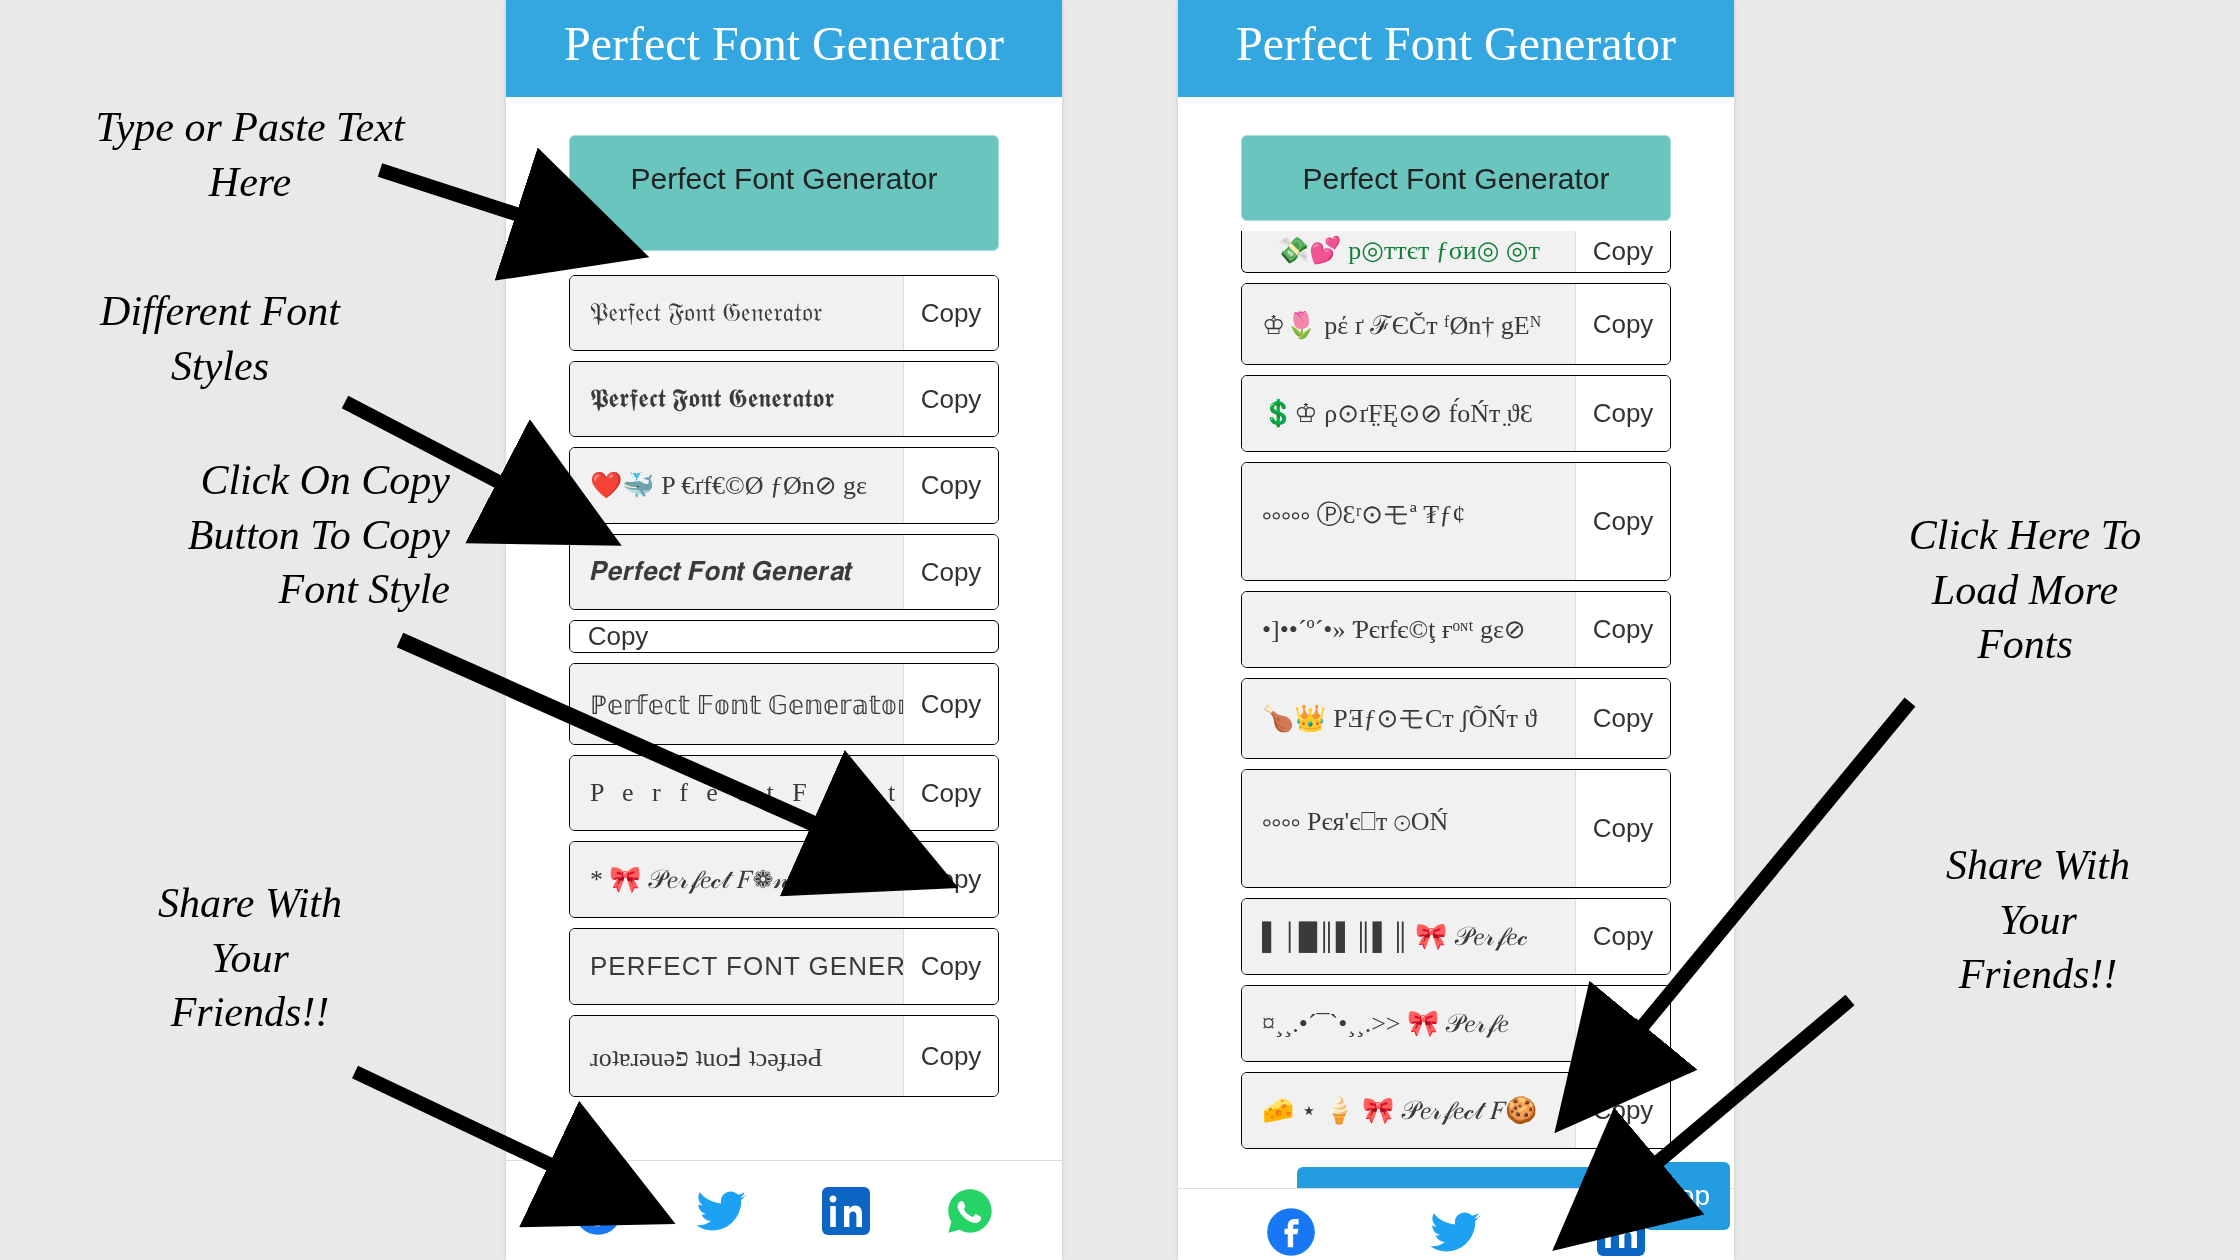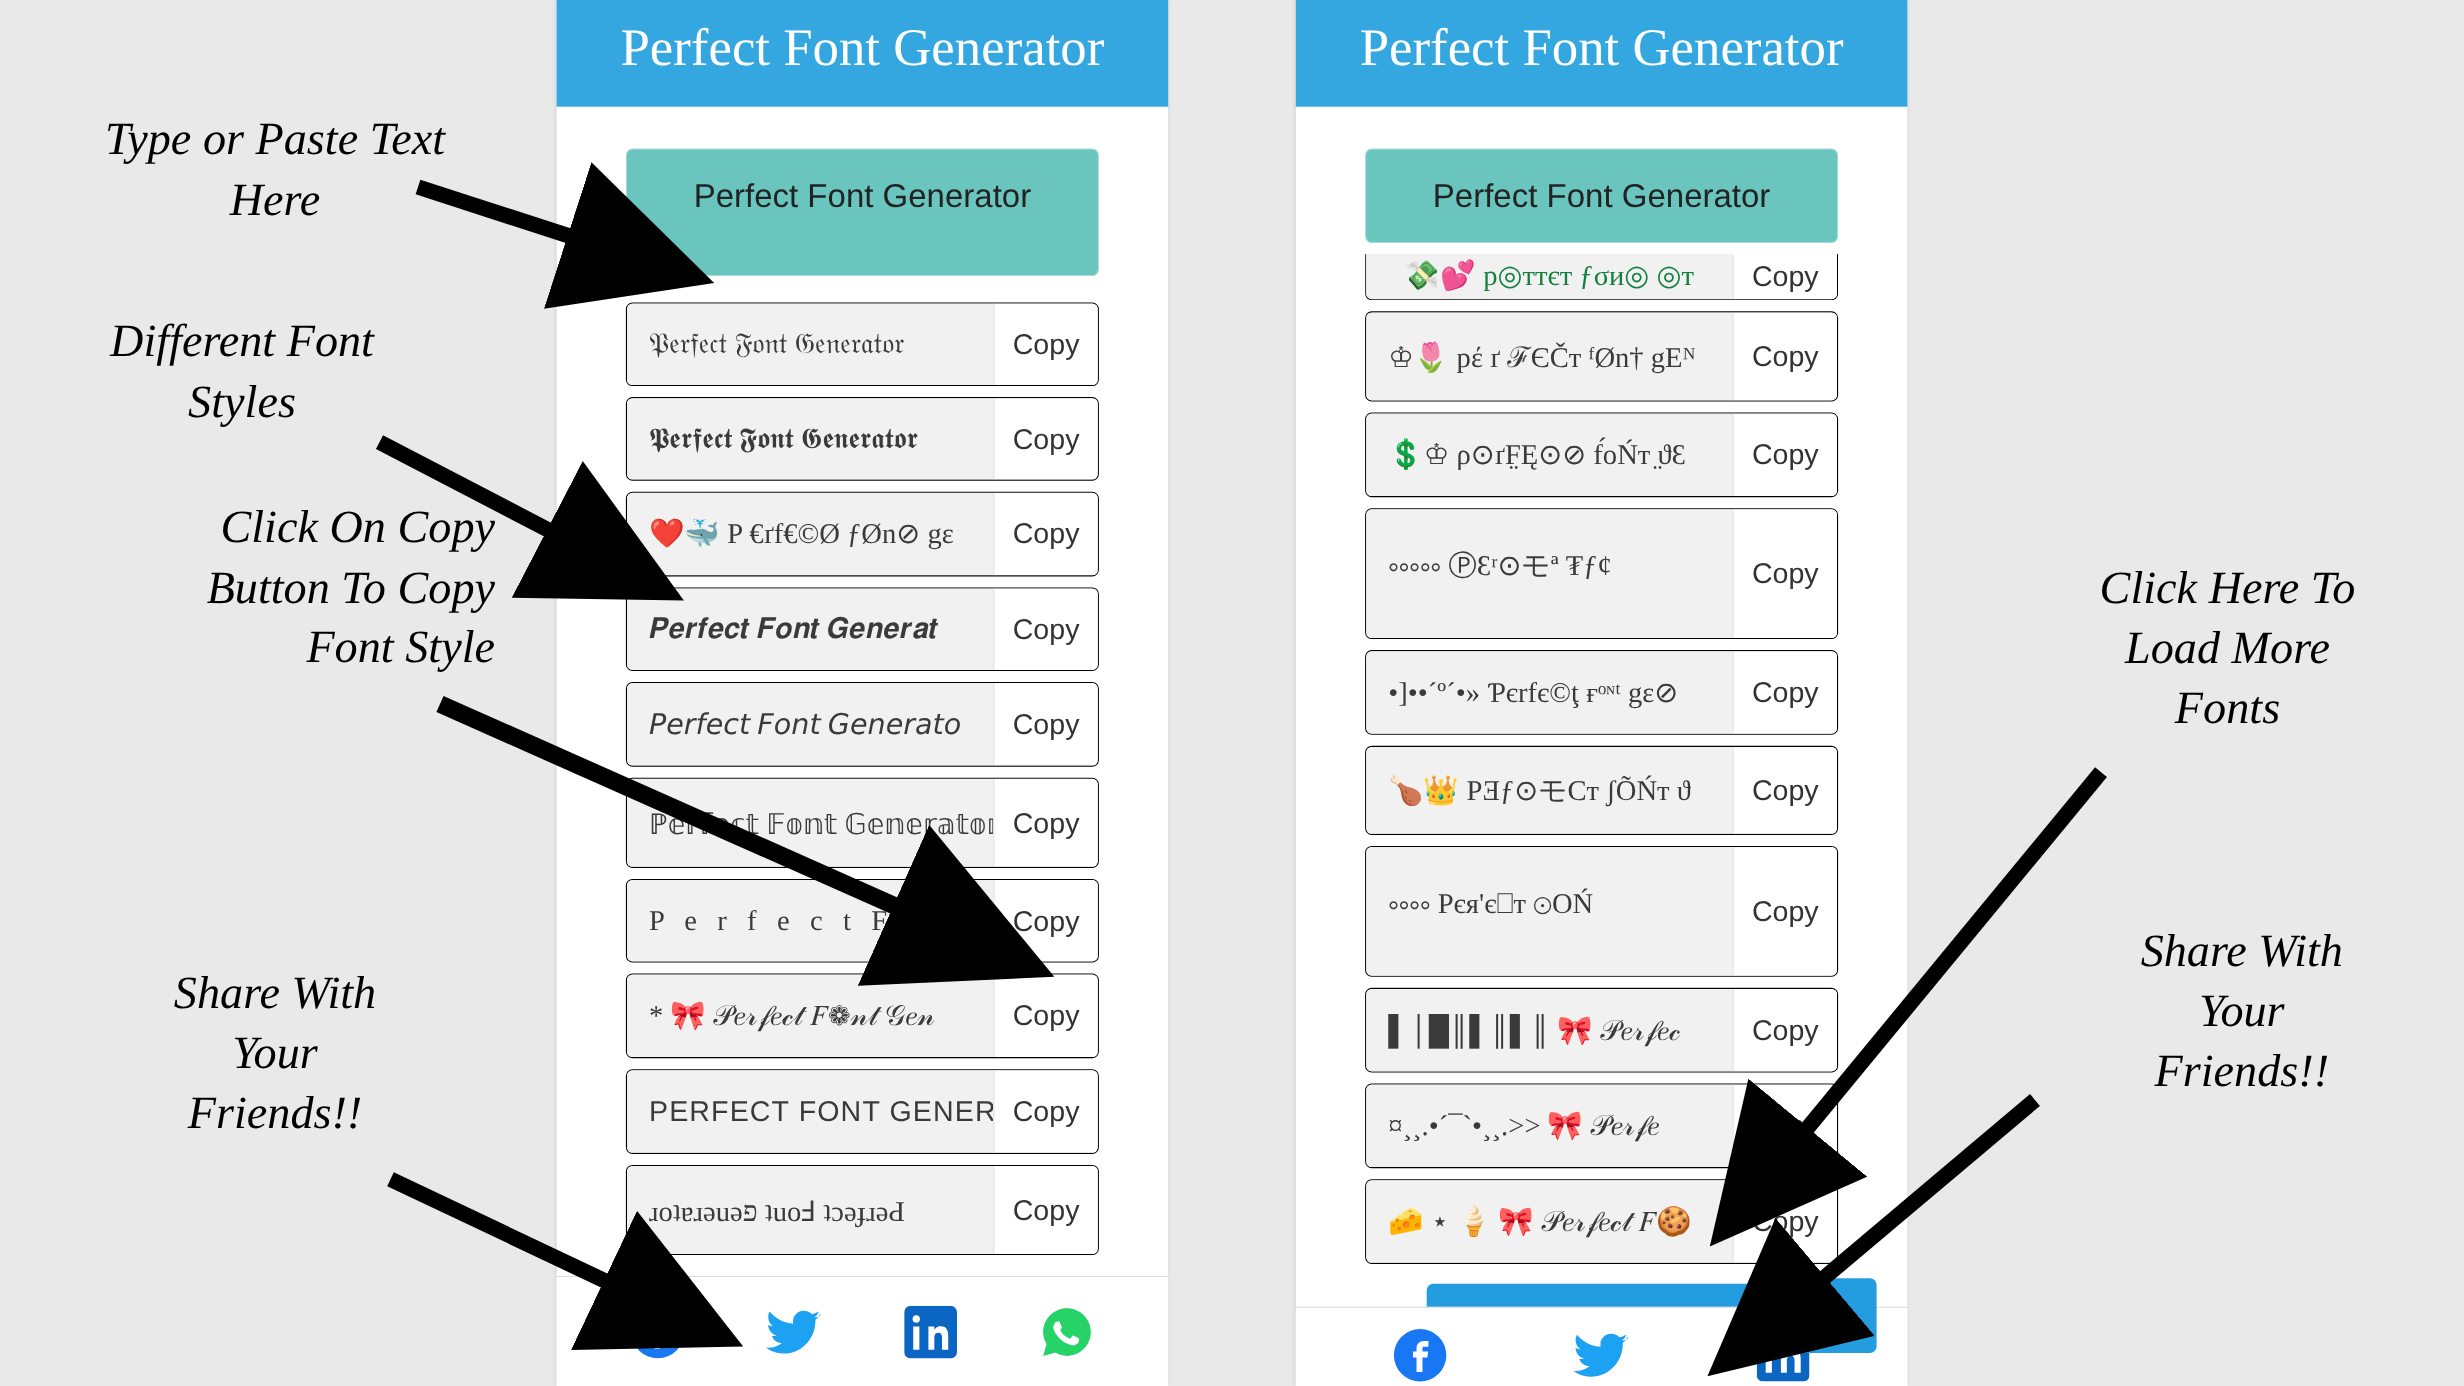--- a/index.html
+++ b/index.html
@@ -116,21 +116,21 @@
     display: flex;
     justify-content: space-around;
     align-items: center;
     padding: 0 30px;
   }
   .sharebar.right { height: 72px; align-items: flex-end; padding-bottom: 0; }
   .sicon { width: 56px; height: 56px; display:flex; align-items:center; justify-content:center; cursor:pointer; }
 
   .top-btn {
     position: absolute;
-    right: 28px;
+    right: 4px;
     bottom: 30px;
     background: #249ce0;
     color: #fff;
     font-size: 28px;
     padding: 18px 20px;
     border-radius: 6px;
     cursor: pointer;
     font-family: Arial, sans-serif;
   }
 
@@ -192,21 +192,20 @@
       </div>
     <div class="row">
         <div class="text">❤️🐳  P €ґf€©Ø ƒØn⊘ gε</div>
         <div class="copy">Copy</div>
       </div>
     <div class="row">
         <div class="text">𝑷𝒆𝒓𝒇𝒆𝒄𝒕 𝑭𝒐𝒏𝒕 𝑮𝒆𝒏𝒆𝒓𝒂𝒕</div>
         <div class="copy">Copy</div>
       </div>
     <div class="row">
-        <div class="text">𝘗𝘦𝘳𝘧𝘦𝘤𝘵 𝘍𝘰𝘯𝘵 𝘎𝘦𝘯𝘦𝘳𝘢𝘵𝘰</div>
         <div class="copy">Copy</div>
       </div>
     <div class="row">
         <div class="text">ℙ𝕖𝕣𝕗𝕖𝕔𝕥 𝔽𝕠𝕟𝕥 𝔾𝕖𝕟𝕖𝕣𝕒𝕥𝕠𝕣</div>
         <div class="copy">Copy</div>
       </div>
     <div class="row">
         <div class="text" style="letter-spacing:6px;">P e r f e c t   F o n t</div>
         <div class="copy">Copy</div>
       </div>

